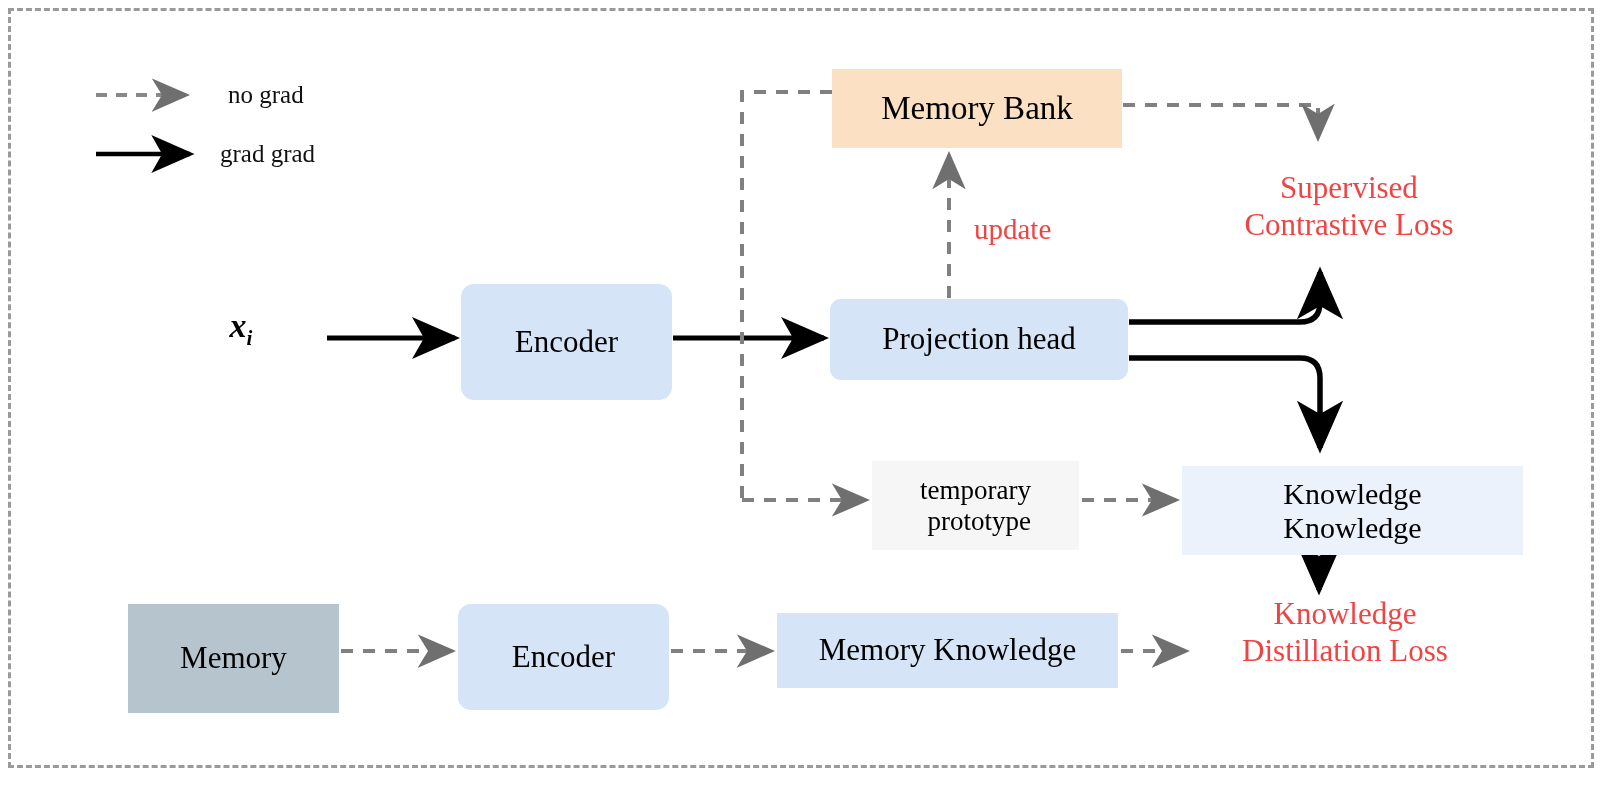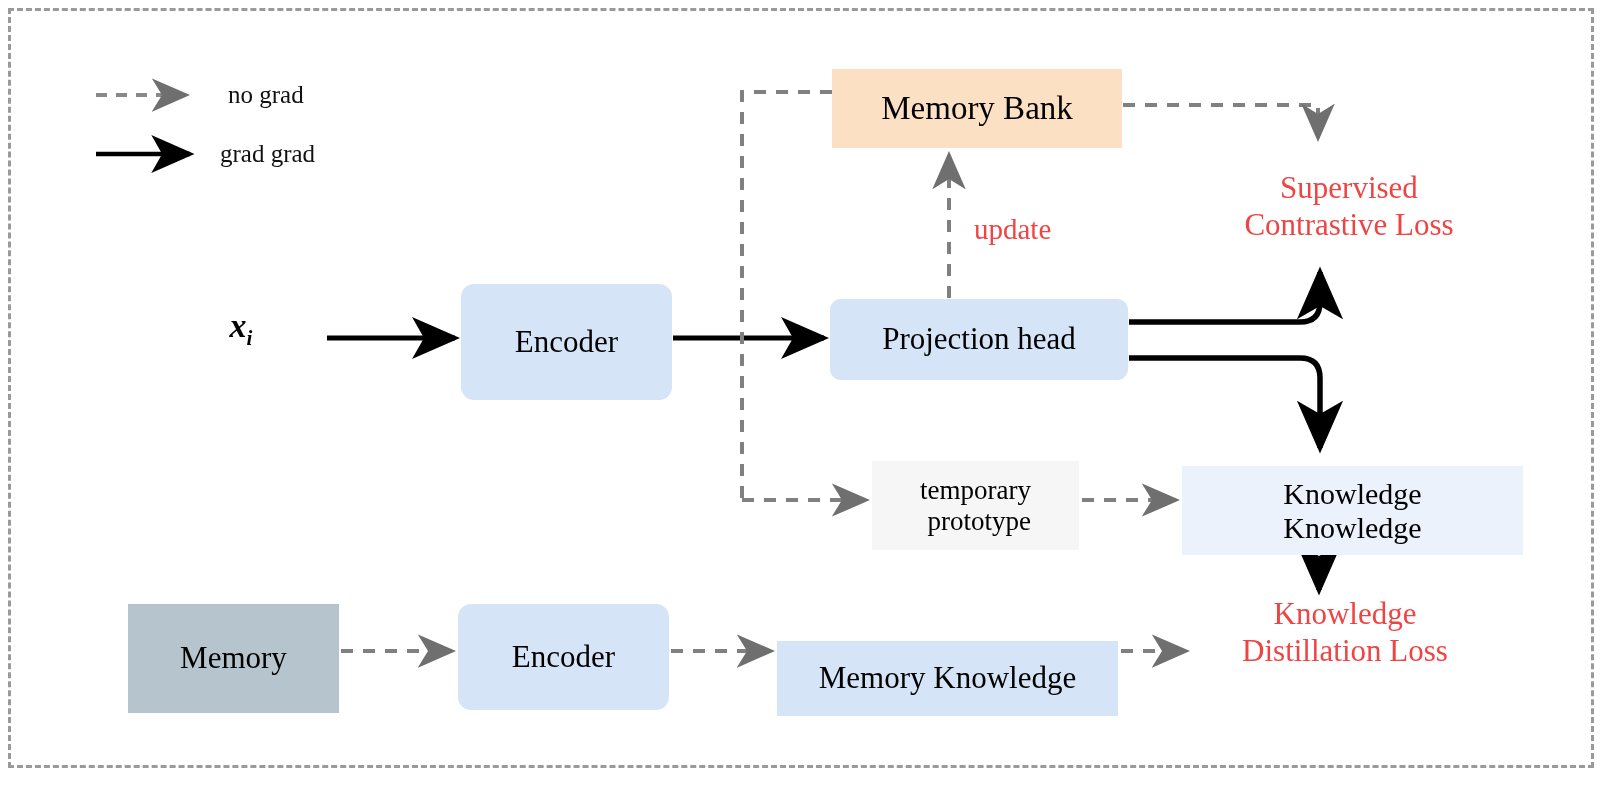--- a/index.html
+++ b/index.html
@@ -82,21 +82,20 @@
   #node-encoder-bottom {
     left: 458px; top: 604px; width: 211px; height: 106px;
     background: #D6E4F8;
     border-radius: 13px;
     font-size: 31px;
   }
   #node-memory-knowledge {
     left: 777px; top: 613px; width: 341px; height: 75px;
     background: #D6E4F8;
     font-size: 31px;
-    margin-top: 28px;
   }
 
   
   .plain-text {
     position: absolute;
     color: #ef4444;
     text-align: center;
     line-height: 1.18;
   }
   #text-supervised-loss {

